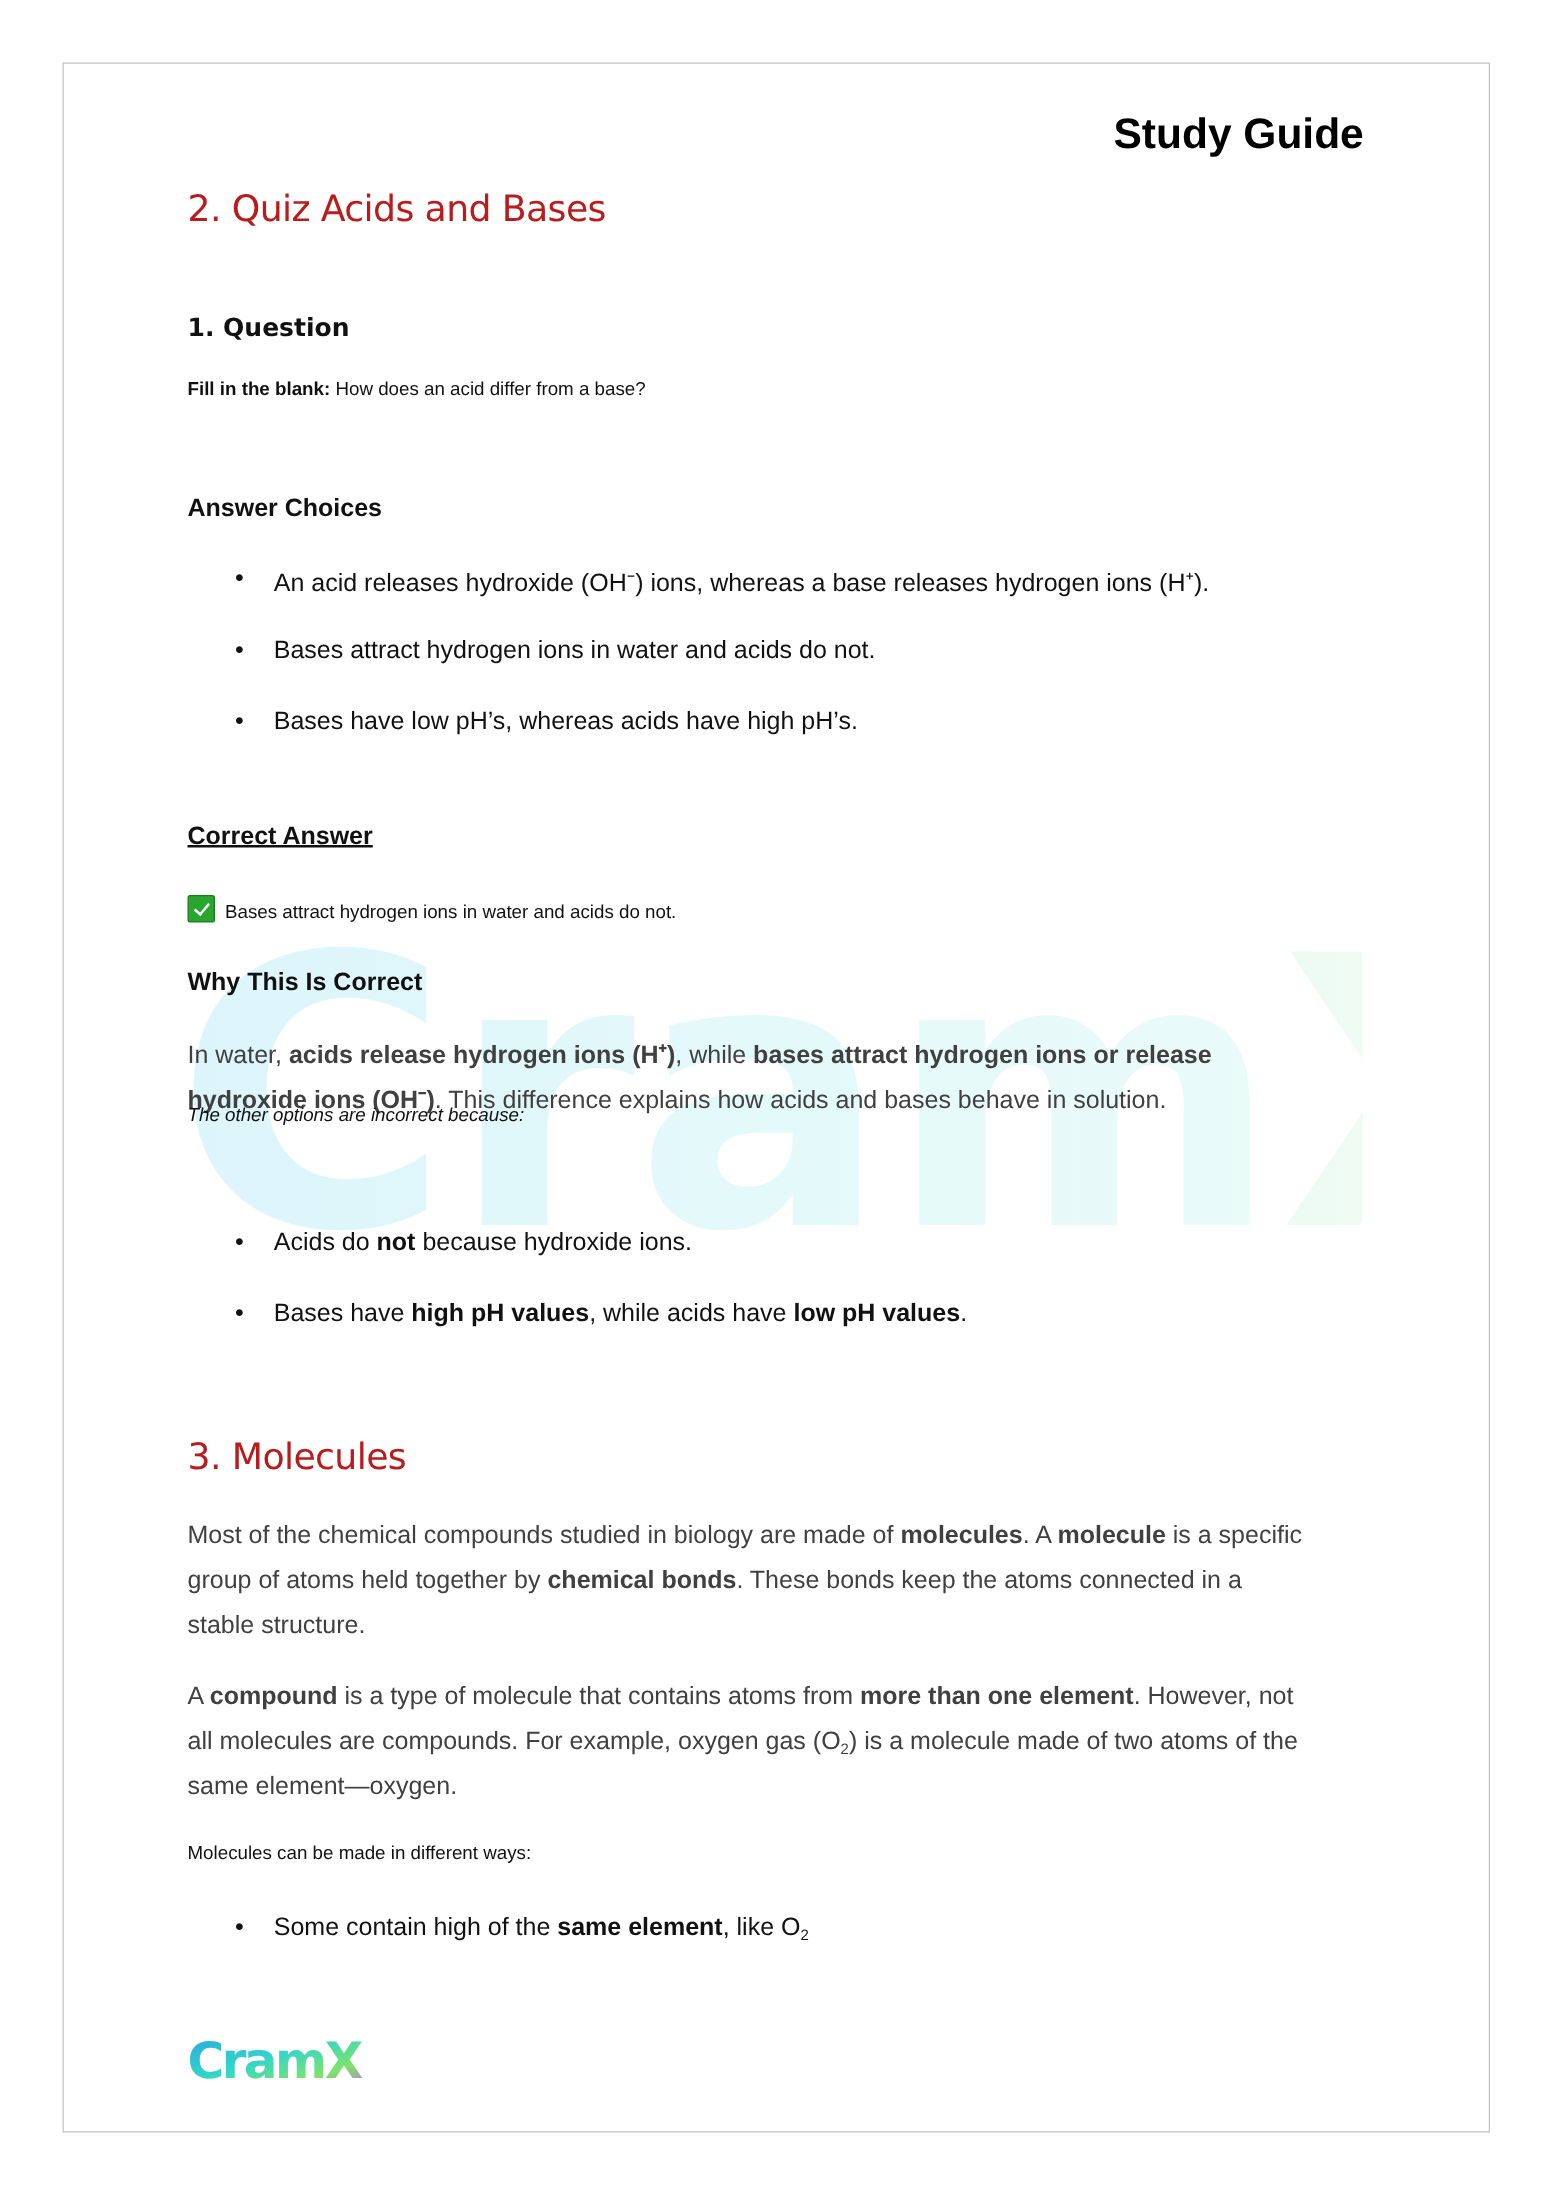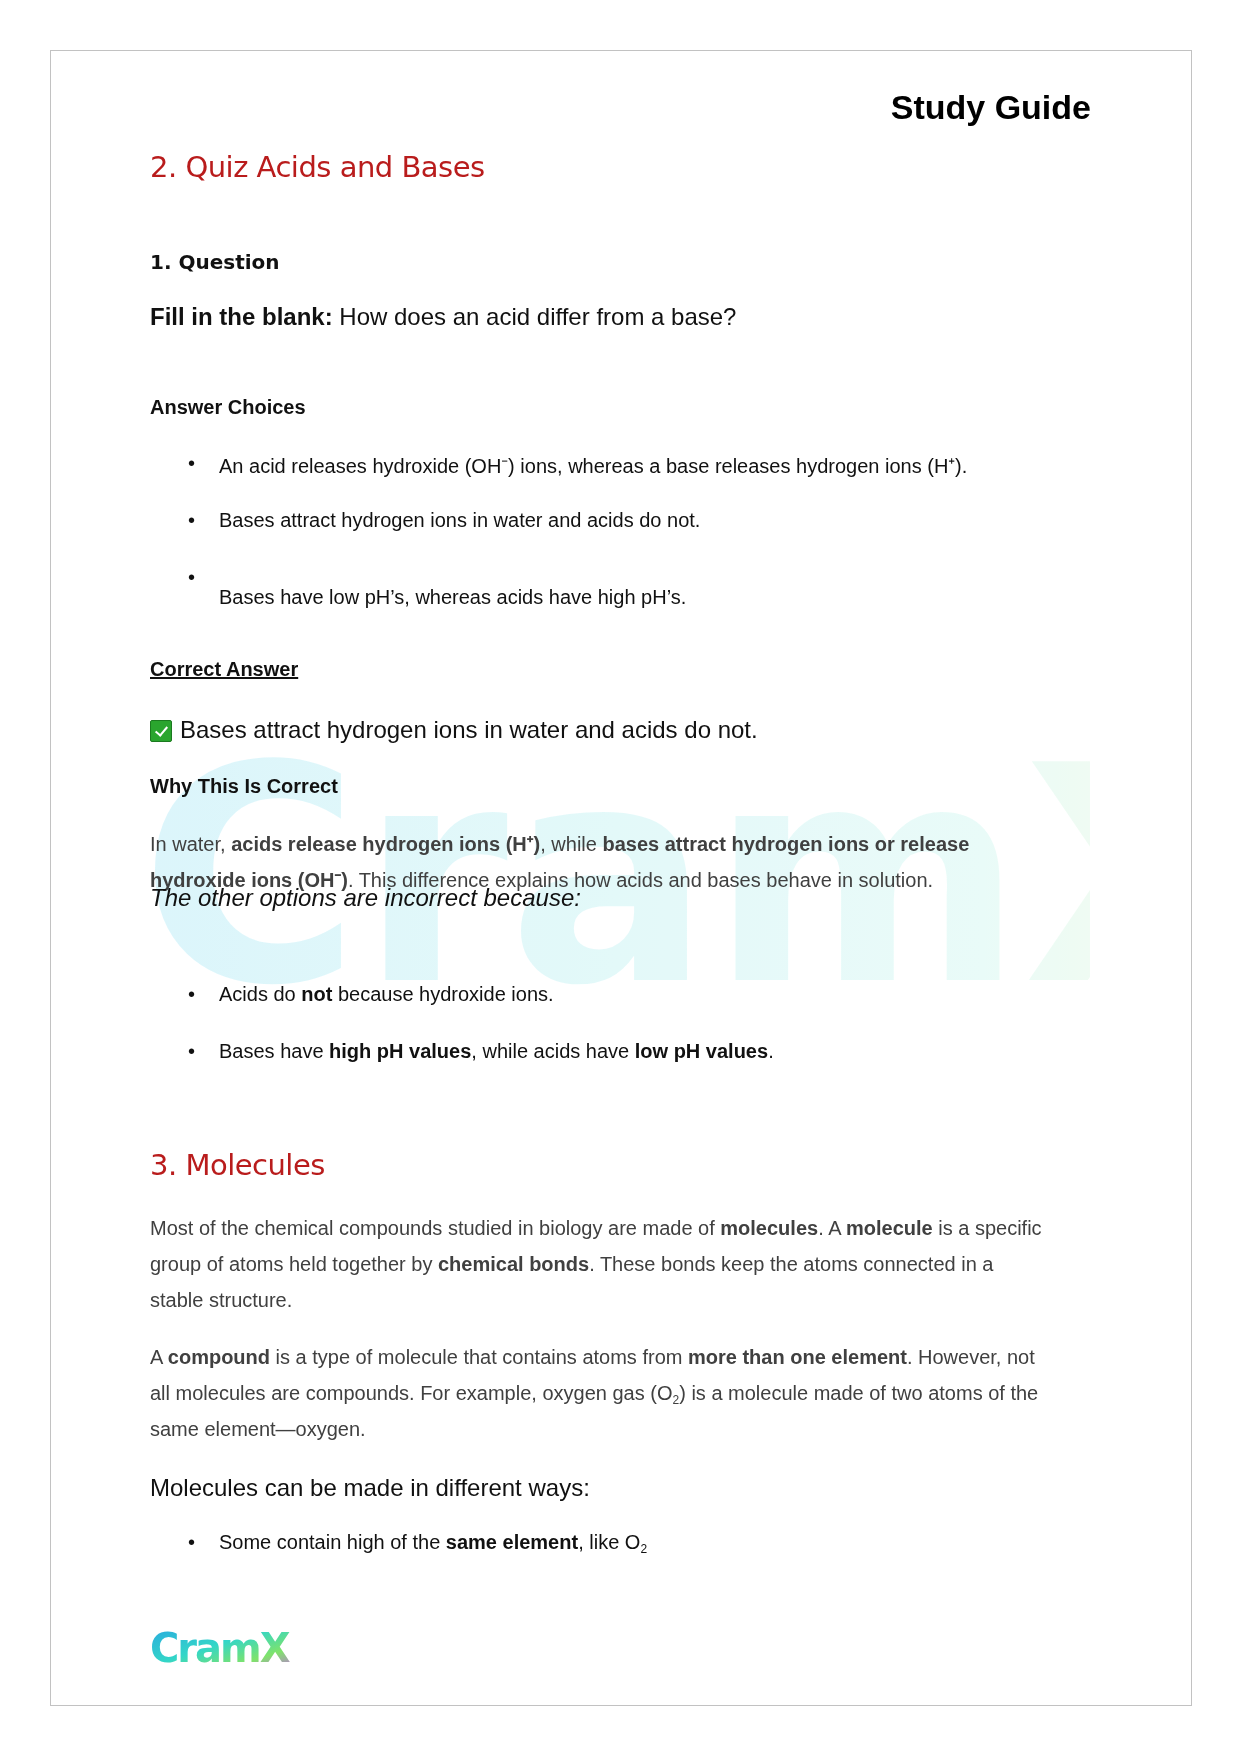--- a/index.html
+++ b/index.html
@@ -3,21 +3,21 @@
 <meta charset="utf-8">
 <style>
   html, body { margin: 0; padding: 0; background: #ffffff; }
   body { width: 1241px; height: 1754px; position: relative; overflow: hidden; font-family: "Liberation Sans", sans-serif; color: #111; }
   .page-border { position: absolute; left: 50px; top: 50px; width: 1142px; height: 1656px; border: 1px solid #c2c2c2; box-sizing: border-box; }
   .abs { position: absolute; white-space: nowrap; }
   .doc-title { right: 150px; top: 88px; font-size: 34px; font-weight: bold; color: #000; text-align: right; }
   .h1 { left: 150px; font-family: "DejaVu Sans", sans-serif; font-size: 29px; color: #b91c1c; letter-spacing: -0.5px; }
   .h2 { left: 150px; font-family: "DejaVu Sans", sans-serif; font-size: 20px; font-weight: bold; color: #111; }
   .h3 { left: 150px; font-size: 20px; font-weight: bold; color: #111; }
-  .p { left: 150px; font-size: 24px; color: #111; }
+  .p { left: 150px; font-size: 15px; color: #111; }
   .line { left: 150px; font-size: 20px; color: #404040; line-height: 36px; }
   .bullet-dot { left: 188px; font-size: 20px; }
   .bullet-text { left: 219px; font-size: 20px; }
   b { font-weight: bold; }
   sub { font-size: 12px; vertical-align: -4px; line-height: 0; }
   .check { display: inline-block; width: 22px; height: 22px; background: #2aa52e; border: 1px solid #1b7a1f; border-radius: 2px; vertical-align: -4px; margin-right: 8px; position: relative; box-sizing: border-box; }
   .check::after { content: ""; position: absolute; left: 7px; top: 3px; width: 5px; height: 10px; border: solid #fff; border-width: 0 2px 2px 0; transform: rotate(40deg); }
   .watermark { position: absolute; left: 150px; top: 755px; width: 940px; height: 240px; pointer-events: none; z-index: 0; }
   .content { position: relative; z-index: 1; }
   .logo { position: absolute; left: 150px; top: 1622px; }
@@ -50,21 +50,21 @@
 
   <div class="abs h3" style="top:396px;">Answer Choices</div>
 
   <div class="abs bullet-dot" style="top:452px;">•</div>
   <div class="abs bullet-text" style="top:452px;">An acid releases hydroxide (OH⁻) ions, whereas a base releases hydrogen ions (H⁺).</div>
 
   <div class="abs bullet-dot" style="top:509px;">•</div>
   <div class="abs bullet-text" style="top:509px;">Bases attract hydrogen ions in water and acids do not.</div>
 
   <div class="abs bullet-dot" style="top:566px;">•</div>
-  <div class="abs bullet-text" style="top:566px;margin-top:20px;">Bases have low pH’s, whereas acids have high pH’s.</div>
+  <div class="abs bullet-text" style="top:566px;">Bases have low pH’s, whereas acids have high pH’s.</div>
 
   <div class="abs h3" style="top:658px;text-decoration:underline;">Correct Answer</div>
 
   <div class="abs p" style="top:716px;"><span class="check"></span><span>Bases attract hydrogen ions in water and acids do not.</span></div>
 
   <div class="abs h3" style="top:775px;">Why This Is Correct</div>
 
   <div class="abs line" style="top:826px;"><span>In water, </span><b>acids release hydrogen ions (H⁺)</b><span>, while </span><b>bases attract hydrogen ions or release</b></div>
   <div class="abs line" style="top:862px;"><b>hydroxide ions (OH⁻)</b><span>. This difference explains how acids and bases behave in solution.</span></div>
 

